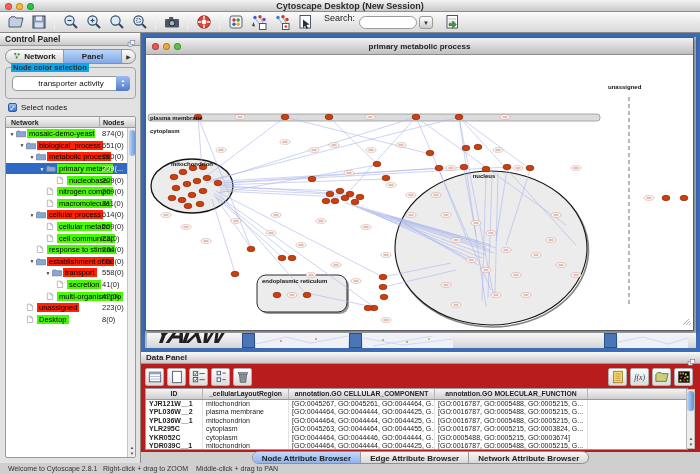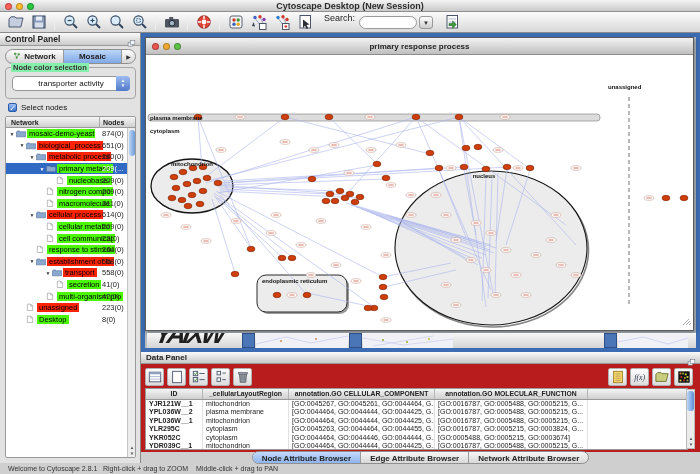--- a/index.html
+++ b/index.html
@@ -35,21 +35,21 @@
   #cp-title{font-size:8.5px;font-weight:bold;color:#222;line-height:13px;padding-left:5px;}
   .float-icon{position:absolute;right:3px;top:2px;width:10px;height:9px;}
   #cp-tabs{left:5px;top:16px;width:131px;height:15px;display:flex;border:1px solid #8f8f8f;border-radius:8px;
     overflow:hidden;background:linear-gradient(#fdfdfd,#d5d5d5);}
   .cp-tab{flex:1;display:flex;align-items:center;justify-content:center;font-size:8px;font-weight:bold;color:#222;
     border-right:1px solid #9a9a9a;}
   .cp-tab svg{width:9px;height:9px;margin-right:2px;}
   .cp-tab.selected{background:linear-gradient(#bcd6fa,#7fa9e6);}
   .cp-tab-more{width:13px;display:flex;align-items:center;justify-content:center;font-size:6px;color:#333;}
   #ncs-box{left:5px;top:34px;width:131px;height:32px;border:1px solid #a5a5a5;border-radius:4px;}
-  #ncs-legend{position:absolute;left:5px;top:-5px;background:#86efac;padding:0 2px;font-size:7.5px;font-weight:bold;color:#333;}
+  #ncs-legend{position:absolute;left:5px;top:-5px;background:#0ea5e9;padding:0 2px;font-size:7.5px;font-weight:bold;color:#333;}
   #ncs-combo{position:absolute;left:6px;top:8px;width:118px;height:15px;background:#fff;border:1px solid #979797;
     border-radius:4px;font-size:8px;color:#111;line-height:13px;text-align:center;}
   #ncs-step{position:absolute;right:-1px;top:-1px;width:14px;height:15px;border-radius:0 4px 4px 0;
     background:linear-gradient(#9cbcf2,#5079c8);color:#fff;font-size:4.5px;line-height:5px;text-align:center;padding-top:2px;}
   #ncs-check-row{left:8px;top:70px;display:flex;align-items:center;}
   #ncs-checkbox{width:9px;height:9px;border-radius:2px;background:linear-gradient(#9cc0f4,#3b74cf);
     border:1px solid #2d5da8;color:#fff;font-size:8px;line-height:9px;text-align:center;}
   #ncs-check-label{font-size:8px;color:#111;margin-left:4px;}
 
   #tree-box{left:5px;top:83px;width:131px;height:342px;background:#fff;border:1px solid #9a9a9a;border-radius:2px;overflow:hidden;}
@@ -250,21 +250,21 @@
       <div class="cp-tab">
         <svg viewBox="0 0 16 16" width="9" height="9">
           <circle cx="3.5" cy="3" r="1.8" fill="#43a33c"></circle>
           <circle cx="10.5" cy="4" r="1.8" fill="#43a33c"></circle>
           <circle cx="6.5" cy="10" r="1.8" fill="#43a33c"></circle>
           <path d="M3.5 3l7 1-4 6z" stroke="#2e7a2a" fill="none" stroke-width=".8"></path>
         </svg>
         <span>Network</span>
       </div>
       <div class="cp-tab selected">
-        <span>Mosaic</span>
+        <span>Panel</span>
       </div>
       <div class="cp-tab-more">▶</div>
     </div>
   <div class="abs" id="ncs-box">
     <div id="ncs-legend">Node color selection</div>
     <div id="ncs-combo">
       <span>transporter activity</span>
       <div id="ncs-step">▲<br>▼</div>
     </div>
   </div>
@@ -466,21 +466,21 @@
     </div>
   </div>
 </div>
 
 <div class="abs" id="mdi">
   <div id="net-window">
     <div id="net-titlebar">
       <span class="tl r"></span>
       <span class="tl y"></span>
       <span class="tl g"></span>
-      <div id="net-title">primary response process</div>
+      <div id="net-title">primary metabolic process</div>
     </div>
     <div id="net-canvas">
       <svg id="net-svg" xmlns="http://www.w3.org/2000/svg">
           <rect x="2" y="59" width="452" height="7" rx="3" fill="#dcdcdc" stroke="#8a8a8a" stroke-width="0.7"></rect>
           <ellipse cx="46" cy="131" rx="41" ry="27" fill="#ececec" stroke="#141414" stroke-width="1.3"></ellipse>
           <ellipse cx="346.5" cy="195" rx="96" ry="77" fill="none" stroke="#0a0a0a" stroke-width="1.6" opacity="0.5"></ellipse>
           <ellipse cx="345" cy="193" rx="96" ry="77" fill="#ececec" stroke="#141414" stroke-width="1.1"></ellipse>
           <rect x="113" y="222" width="90" height="37" rx="9" fill="#9a9a9a"></rect>
           <rect x="111" y="220" width="90" height="37" rx="9" fill="#ececec" stroke="#2a2a2a" stroke-width="1"></rect>
           <line x1="483" y1="42" x2="483" y2="252" stroke="#8a8a8a" stroke-width="1.2" stroke-dasharray="4 3"></line>

